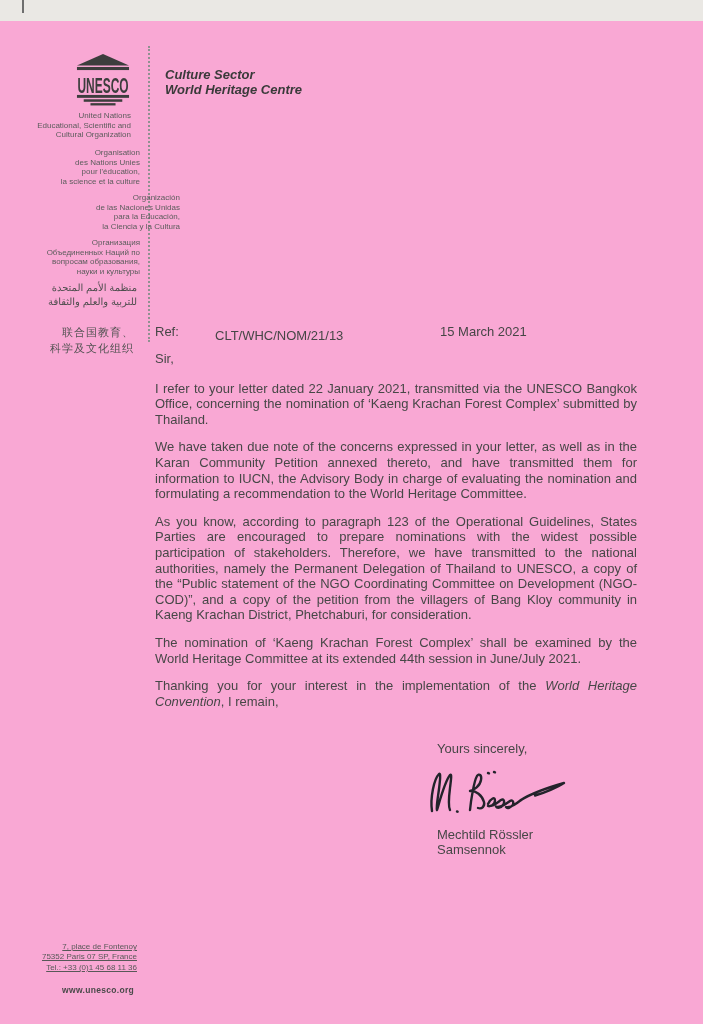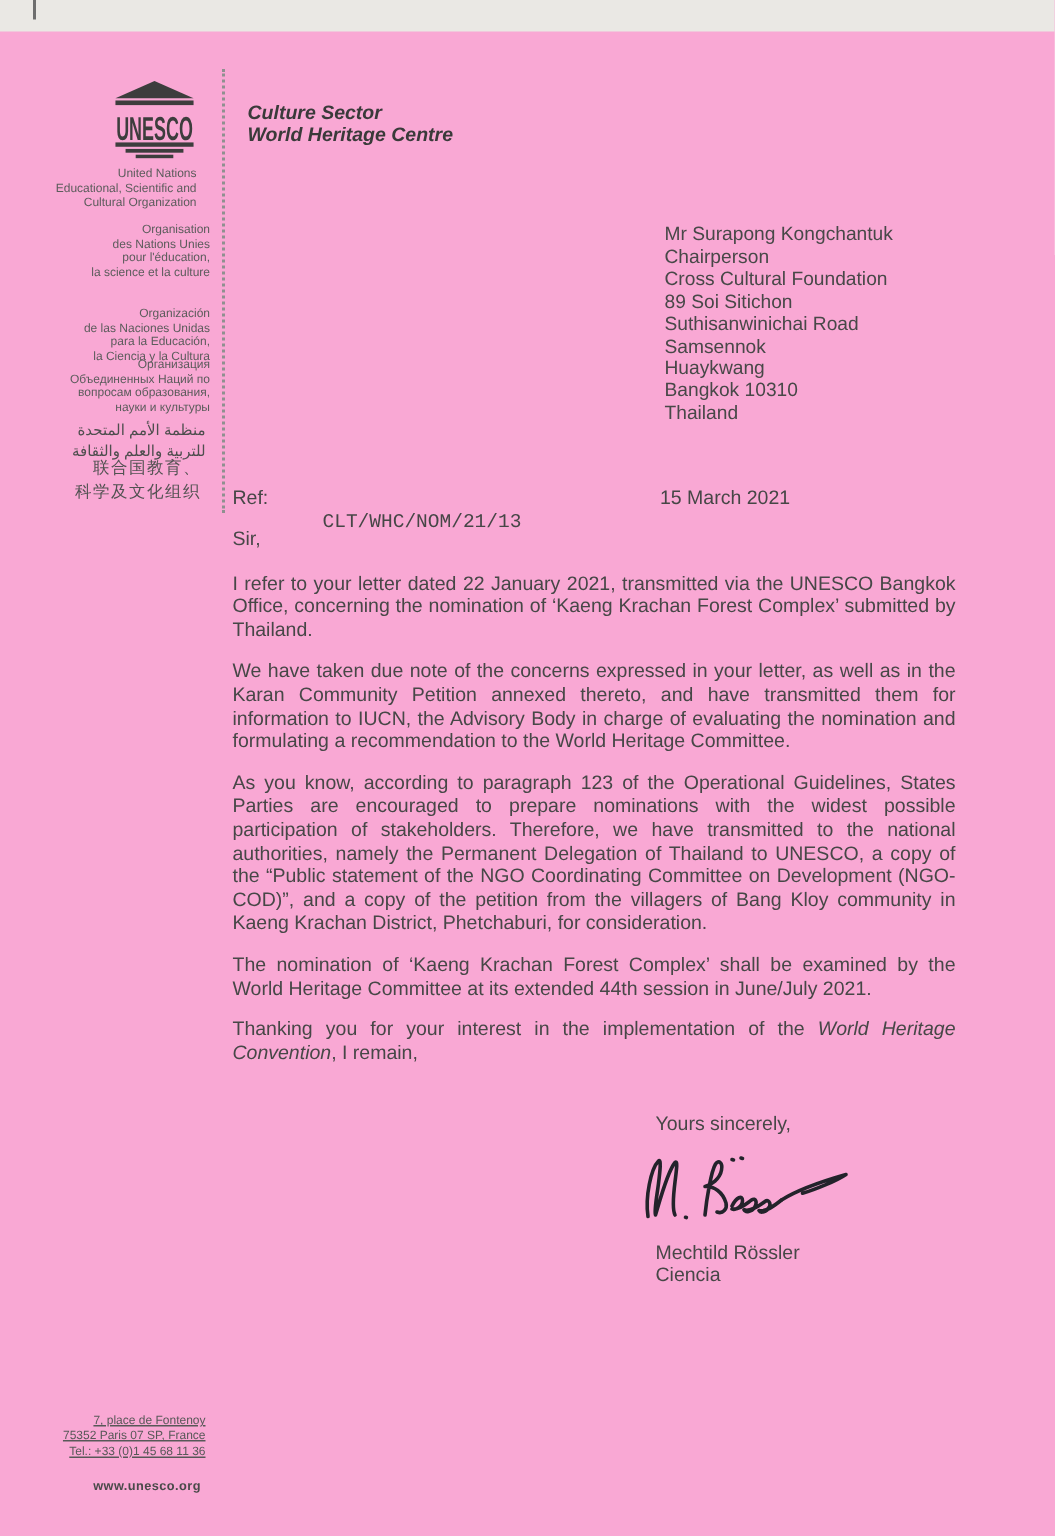--- a/index.html
+++ b/index.html
@@ -12,32 +12,32 @@
   .page{position:absolute;inset:0;background:#f9a8d4;}
   .topband{position:absolute;top:0;left:0;right:0;height:21px;background:#eae8e4;}
   .scan-artifact{position:absolute;top:0;left:22px;width:2px;height:13px;background:#6e6e6e;}
   .dotted-sep{position:absolute;left:148px;top:46px;height:296px;width:0;border-left:2px dotted #909090;}
 
   
   .logo{position:absolute;left:74px;top:53px;}
   .orgblock{position:absolute;left:0;text-align:right;font-size:8px;line-height:9.6px;color:#5c5c5c;}
   .orgblock.en{width:131px;top:111px;}
   .orgblock.fr{width:140px;top:148px;}
-  .orgblock.es{width:140px;top:204px;}
+  .orgblock.es{width:140px;top:193px;padding-left:40px;}
   .orgblock.ru{width:140px;top:238px;}
   .orgblock.ar{width:137px;top:281px;font-size:10px;line-height:13.5px;color:#4e4e4e;}
-  .orgblock.zh{width:134px;top:304px;font-size:11px;line-height:16px;letter-spacing:1px;color:#525252;}
+  .orgblock.zh{width:134px;top:324px;font-size:11px;line-height:16px;letter-spacing:1px;color:#525252;}
 
   .dept{position:absolute;left:165px;top:67px;font-size:13px;line-height:15px;font-weight:bold;color:#3a3a3a;font-style:italic;}
 
   .recipient{position:absolute;left:443px;top:149px;font-size:12.8px;line-height:14.9px;color:#484848;}
 
   .refrow{position:absolute;left:155px;top:324px;width:493px;height:16px;font-size:13px;color:#464646;}
   .refrow .label{position:absolute;left:0;top:0;}
-  .refrow .code{position:absolute;left:60px;top:16px;font-family:Liberation Mono, monospace;}
+  .refrow .code{position:absolute;left:60px;top:4px;}
   .refrow .date{position:absolute;left:285px;top:0;}
 
   .bodytext{position:absolute;left:155px;top:351px;width:493px;font-size:13px;line-height:15.6px;color:#474747;}
   .bodytext .salutation{margin:0 0 14px 0;}
   .bodytext p{margin:0 11px 12px 0;text-align:justify;}
   .bodytext .ital{font-style:italic;}
 
   .valediction{position:absolute;left:437px;top:741px;font-size:13px;color:#474747;}
   .signature{position:absolute;left:422px;top:764px;}
   .signer{position:absolute;left:437px;top:827px;font-size:13px;line-height:15px;color:#474747;}
@@ -95,31 +95,20 @@
   <div class="orgblock zh">
     <div>联合国教育、</div>
     <div>科学及文化组织</div>
   </div>
 
   <div class="dept">
     <div>Culture Sector</div>
     <div>World Heritage Centre</div>
   </div>
 
-  <div class="recipient">
-    <div>Mr Surapong Kongchantuk</div>
-    <div>Chairperson</div>
-    <div>Cross Cultural Foundation</div>
-    <div>89 Soi Sitichon</div>
-    <div>Suthisanwinichai Road</div>
-    <div>Samsennok</div>
-    <div>Huaykwang</div>
-    <div>Bangkok 10310</div>
-    <div>Thailand</div>
-  </div>
 
   <div class="refrow">
     <span class="label">Ref:</span>
     <span class="code">CLT/WHC/NOM/21/13</span>
     <span class="date">15 March 2021</span>
   </div>
 
   <div class="bodytext">
     <div class="salutation">Sir,</div>
     <p>I refer to your letter dated 22 January 2021, transmitted via the UNESCO Bangkok Office, concerning the nomination of ‘Kaeng Krachan Forest Complex’ submitted by Thailand.</p>
@@ -140,21 +129,21 @@
         <path d="M66,9 l1,0.3"></path>
         <path d="M72,8 l1,0.3"></path>
         <path d="M66,40 C69,34 73,32.5 73,36.5 C73,40.5 68,43 66,42 C71,43 76,38 79,36 C82,34 83,38 81,41 C79,44 75,44.5 74,42.5 C78,44 84,40 88,37 C90,35.5 92,37.5 91,40.5 C89,44 85,45 84,43 C88,44.5 94,40 99,36"></path>
         <path d="M99,36 C110,29 128,23 142,19 C136,23 122,29 113,31.5"></path>
       </g>
     </svg>
   </div>
 
   <div class="signer">
     <div>Mechtild Rössler</div>
-    <div>Ciencia</div>
+    <div>Samsennok</div>
   </div>
 
   <div class="footer-addr">
     <div>7, place de Fontenoy</div>
     <div>75352 Paris 07 SP, France</div>
     <div>Tel.: +33 (0)1 45 68 11 36</div>
   </div>
   <div class="footer-web">www.unesco.org</div>
 
 </div>

